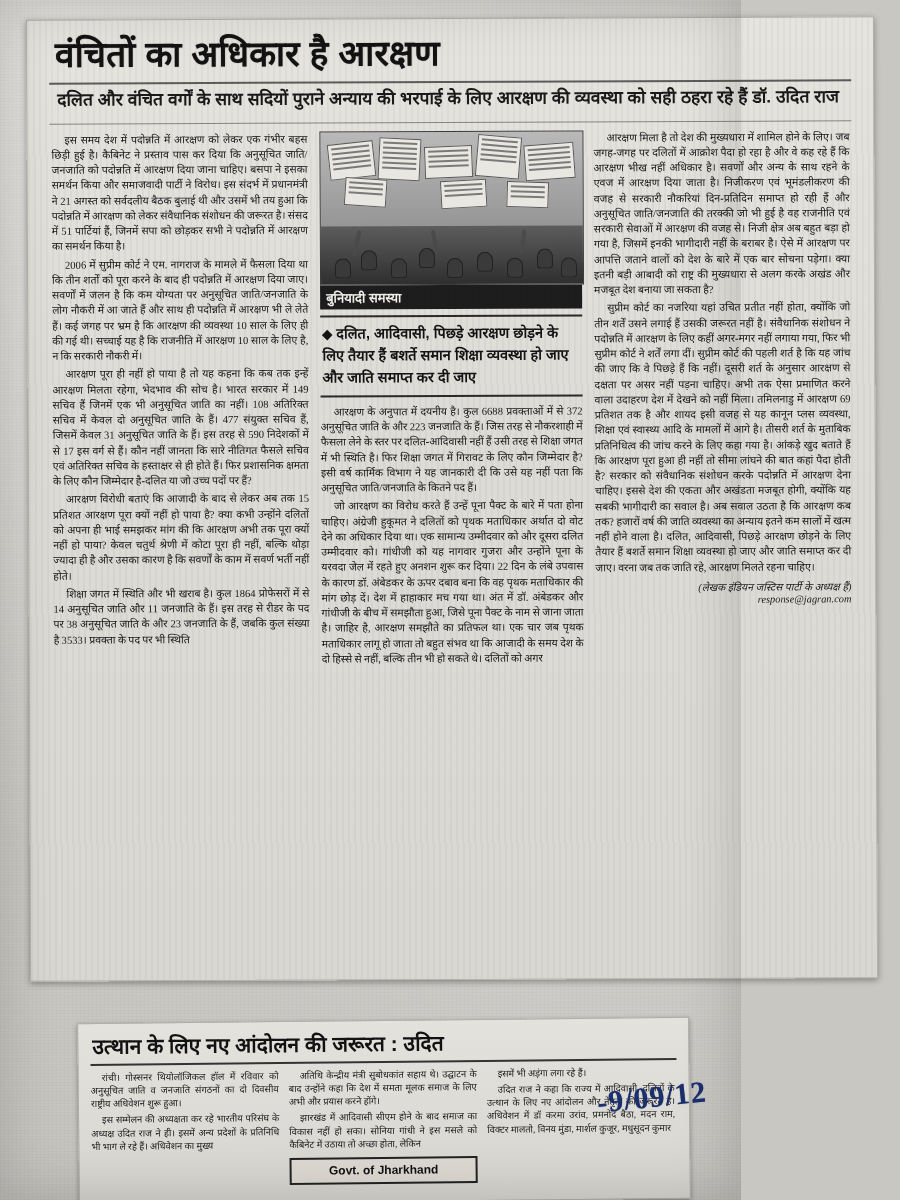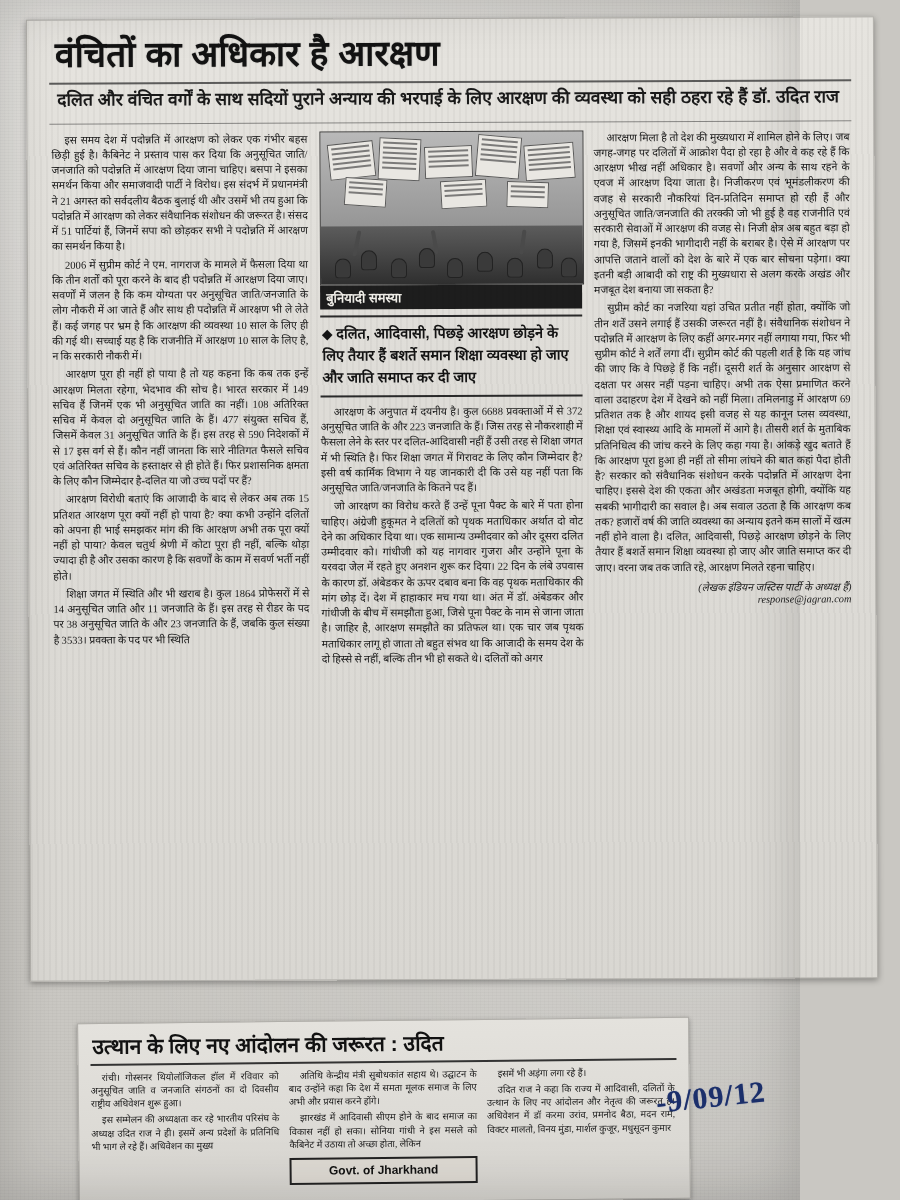--- a/index.html
+++ b/index.html
@@ -3,21 +3,21 @@
 <meta charset="utf-8">
 <style>
   html,body{margin:0;padding:0;}
   body{
     width:900px;height:1200px;
     background:#c9c7c2;
     font-family:"Liberation Serif", serif;
     overflow:hidden;
   }
   .page{
-    position:relative;width:800px;height:1200px;
+    position:relative;width:741px;height:1200px;
     background:
       radial-gradient(circle at 20% 10%, rgba(255,255,255,0.35), rgba(255,255,255,0) 60%),
       radial-gradient(circle at 85% 70%, rgba(255,255,255,0.25), rgba(255,255,255,0) 55%),
       linear-gradient(135deg,#d8d6d1 0%,#cfcdc8 35%,#c4c2bd 70%,#bfbdb8 100%);
   }
   .grain{
     position:absolute;inset:0;pointer-events:none;
     background-image:
       repeating-linear-gradient(0deg, rgba(0,0,0,0.035) 0 1px, rgba(0,0,0,0) 1px 3px),
       repeating-linear-gradient(90deg, rgba(0,0,0,0.025) 0 1px, rgba(0,0,0,0) 1px 4px);

